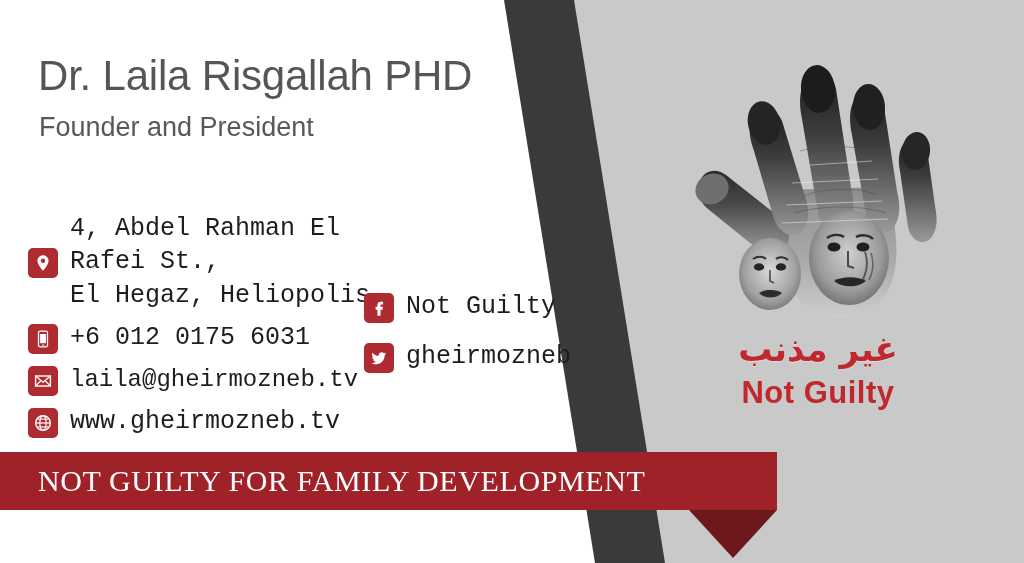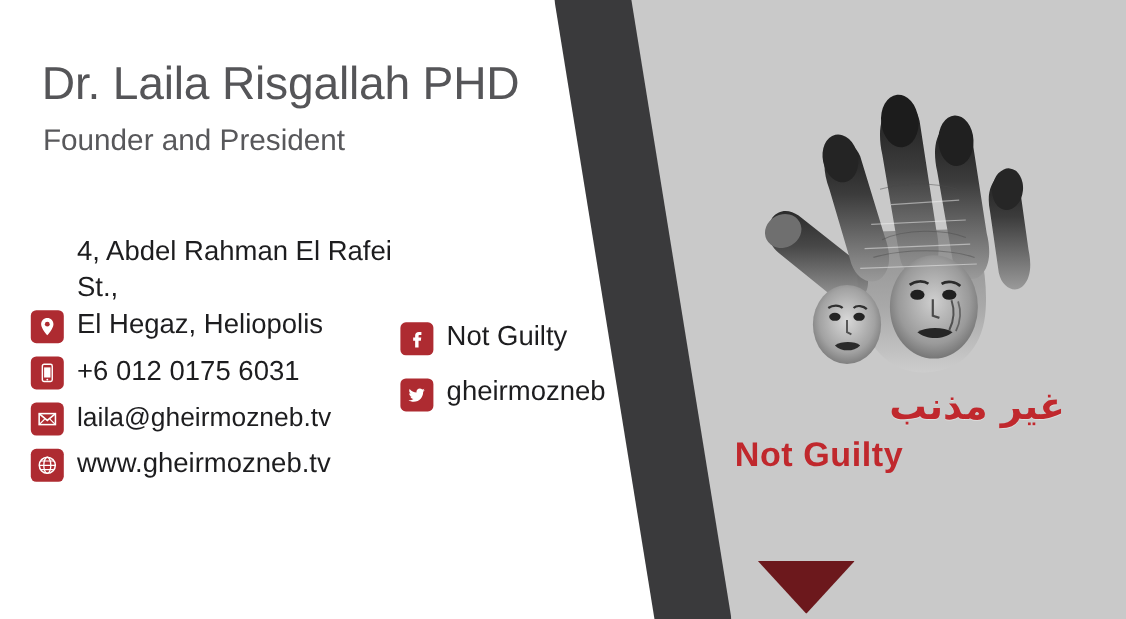--- a/index.html
+++ b/index.html
@@ -34,24 +34,25 @@
     height: 563px;
     background: #3a3a3c;
     clip-path: polygon(9px 0, 79px 0, 170px 563px, 100px 563px);
     z-index: 2;
   }
 
   
   .logo-block {
     position: absolute;
     left: 668px;
-    top: 76px;
+    top: 55px;
     width: 300px;
     height: 378px;
     z-index: 3;
+    text-align: center;
   }
   .handprint {
     position: relative;
     width: 272px;
     height: 300px;
     margin: 0 auto;
   }
   .handprint svg { display: block; width: 100%; height: 100%; }
   .logo-arabic {
     position: relative;
@@ -103,22 +104,23 @@
   }
   .contact-col-right {
     position: absolute;
     left: 364px;
     top: 290px;
     width: 240px;
     z-index: 4;
   }
   .crow {
     display: flex;
-    align-items: flex-end;
+    align-items: center;
     margin-bottom: 9px;
+    font-family: Liberation Mono, monospace;
   }
   .crow.social { margin-bottom: 17px; }
   .ico {
     flex: 0 0 auto;
     width: 30px;
     height: 30px;
     border-radius: 5px;
     background: #ae2b31;
     display: flex;
     align-items: center;
@@ -329,14 +331,17 @@
           <path d="M118 96 C140 90 170 90 188 96"></path>
         </g>
       </svg>
     </div>
 
     <div class="logo-arabic">غير مذنب</div>
     <div class="logo-en">Not Guilty</div>
   </div>
 
   <div class="ribbon-fold"></div>
+  <div class="ribbon">
+    <div class="ribbon-label">NOT GUILTY FOR FAMILY  DEVELOPMENT</div>
+  </div>
 
 </div>
 
 </body></html>

